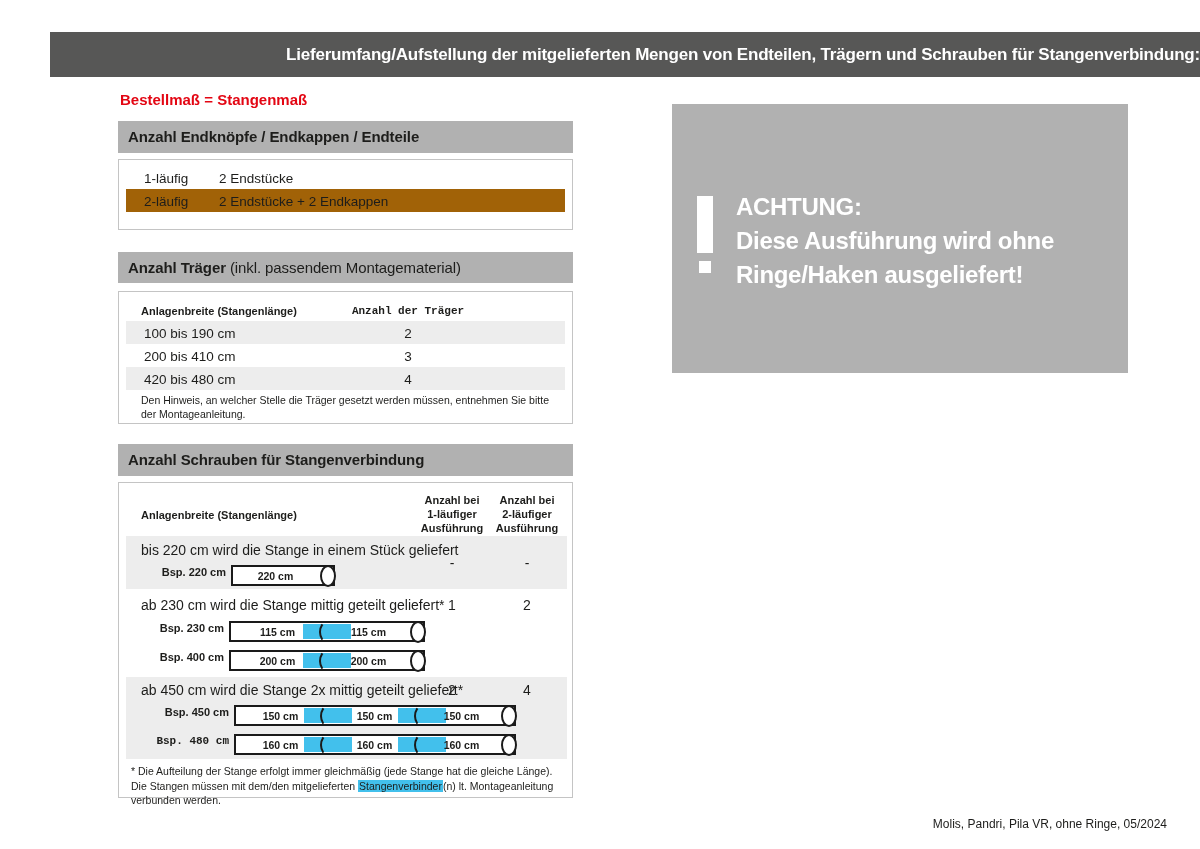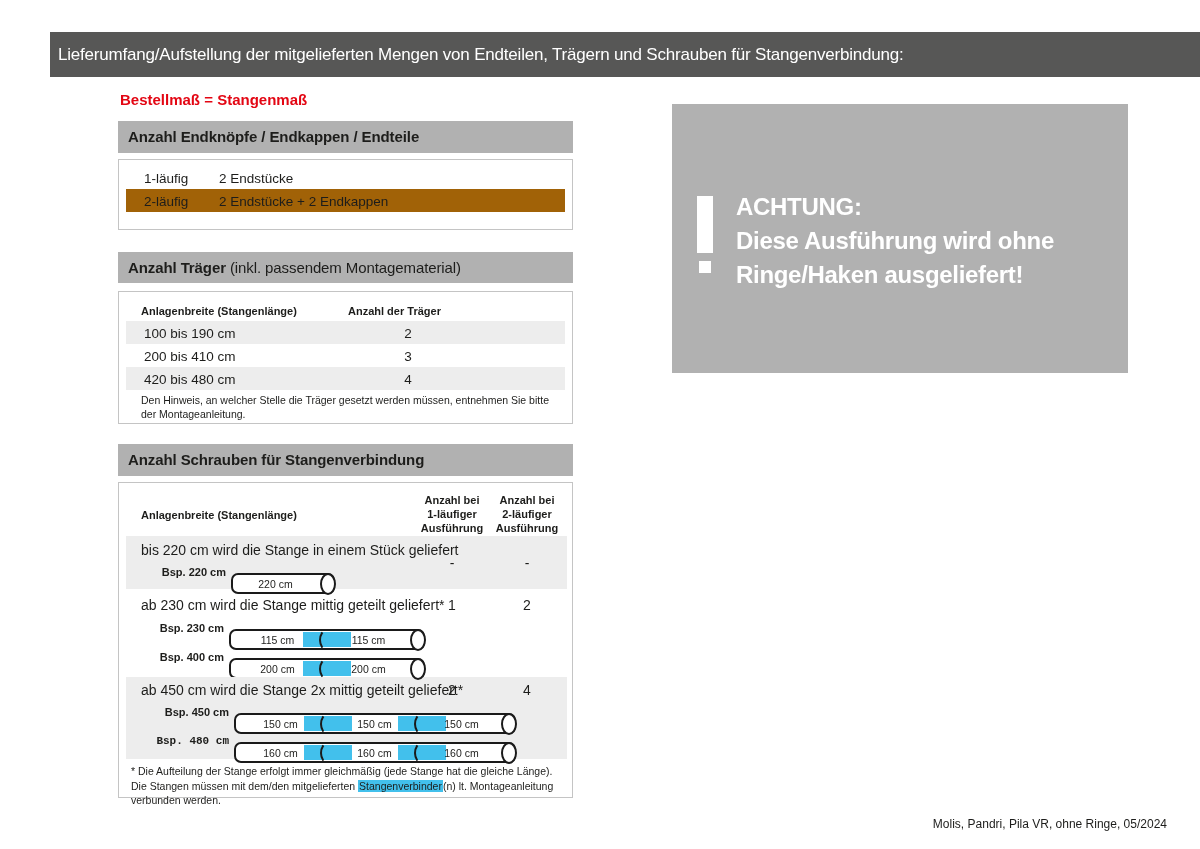--- a/index.html
+++ b/index.html
@@ -2,22 +2,22 @@
 <html><head>
 <meta charset="utf-8">
 <style>
   * { margin:0; padding:0; box-sizing:border-box; }
   html,body { background:#fff; }
   body { font-family:"Liberation Sans","DejaVu Sans",sans-serif; color:#1d1d1b; }
   .page { position:relative; width:1200px; height:849px; background:#fff; overflow:hidden; }
 
   
   .topbar { position:absolute; left:50px; top:32px; width:1150px; height:45px;
-    background:#575756; color:#fff; font-weight:normal; font-size:17px; line-height:45px;
-    padding-left:8px; letter-spacing:-0.2px; white-space:nowrap; }
+    background:#575756; color:#fff; font-weight:bold; font-size:17px; line-height:45px;
+    padding-left:8px; letter-spacing:-0.2px; white-space:nowrap;text-align:right; }
 
   .subtitle { position:absolute; left:120px; top:91px; color:#e30613; font-weight:bold; font-size:15px; }
 
   
   .sec-header { position:absolute; left:118px; width:455px; height:32px; background:#b1b1b1;
     font-size:15px; font-weight:bold; line-height:32px; padding-left:10px; letter-spacing:-0.1px; white-space:nowrap; }
   .sec-header .light { font-weight:normal; }
 
   
   .panel { position:absolute; left:118px; width:455px; background:#fff; border:1.5px solid #c4c4c4; }
@@ -26,21 +26,21 @@
   .t1 { top:159px; height:71px; }
   .t1 .row { position:relative; margin:0 7px; height:23px; }
   .t1 .row:first-child { margin-top:6px; }
   .t1 .row.shaded { background:#a16207; }
   .t1 .lab { position:absolute; left:18px; top:50%; transform:translateY(-50%); font-size:13.5px; }
   .t1 .val { position:absolute; left:93px; top:50%; transform:translateY(-50%); font-size:13.5px; }
 
   
   .t2 { top:291px; height:133px; }
   .t2 .colhead1 { position:absolute; left:22px; top:13px; font-size:11px; font-weight:bold; }
-  .t2 .colhead2 { position:absolute; left:229px; top:13px; width:120px; font-size:11px; font-weight:bold; }
+  .t2 .colhead2 { position:absolute; left:229px; top:13px; width:120px; text-align:center; font-size:11px; font-weight:bold;font-family:Liberation Mono, monospace; }
   .t2 .rows { position:absolute; left:7px; right:7px; top:29px; }
   .t2 .row { position:relative; height:23px; }
   .t2 .row.shaded { background:#ededed; }
   .t2 .range { position:absolute; left:18px; top:50%; transform:translateY(-50%); font-size:13.5px; }
   .t2 .count { position:absolute; left:222px; width:120px; text-align:center; top:50%; transform:translateY(-50%); font-size:13.5px; }
   .t2 .note { position:absolute; left:22px; top:101px; width:410px; font-size:10.5px; line-height:14px; }
 
   
   .t3 { top:482px; height:316px; }
   .t3 .colhead1 { position:absolute; left:22px; top:26px; font-size:11px; font-weight:bold; }
@@ -49,21 +49,21 @@
   .grp { position:absolute; left:7px; width:441px; }
   .grp.shaded { background:#ededed; }
   .g1 { top:53px; height:53px; }
   .g2 { top:110px; height:82px; }
   .g3 { top:194px; height:82px; }
   .grp-text { position:absolute; left:15px; font-size:14px; white-space:nowrap; }
   .cnt { position:absolute; width:70px; text-align:center; font-size:14px; }
   .cnt.c1 { left:291px; } .cnt.c2 { left:366px; }
   .rod-row { position:absolute; left:0; right:0; height:21px; }
   .bsp-label { position:absolute; left:0; top:50%; transform:translateY(-50%); text-align:right; font-weight:bold; font-size:11px; white-space:nowrap; }
-  .rod { position:absolute; top:12px; height:21px; background:#fff; border:2.5px solid #1a1a1a; border-radius:7px; }
+  .rod { position:absolute; top:4px; height:21px; background:#fff; border:2.5px solid #1a1a1a; border-radius:0;font-weight:bold; }
   .rod-blue { position:absolute; top:1px; height:calc(100% - 2px); width:48px; background:#42c0ec; z-index:1; }
   .rod-arc { position:absolute; top:-2.5px; height:calc(100% + 5px); width:16px;
     border:2.5px solid transparent; border-left-color:#1a1a1a; border-radius:50%; z-index:2; }
   .rod-seg-label { position:absolute; width:60px; text-align:center; top:50%; transform:translateY(-50%);
     font-size:10.5px; z-index:3; white-space:nowrap; }
   .rod-endcap { position:absolute; right:-2.5px; top:-2.5px; height:calc(100% + 5px); width:16px;
     background:#fff; border:2.5px solid #1a1a1a; border-radius:50%; z-index:2; }
   .t3 .footnote { position:absolute; left:12px; top:281px; width:438px; font-size:10.5px; line-height:14.5px; }
   .hl { background:#42c0ec; padding:0 1px; }
 

